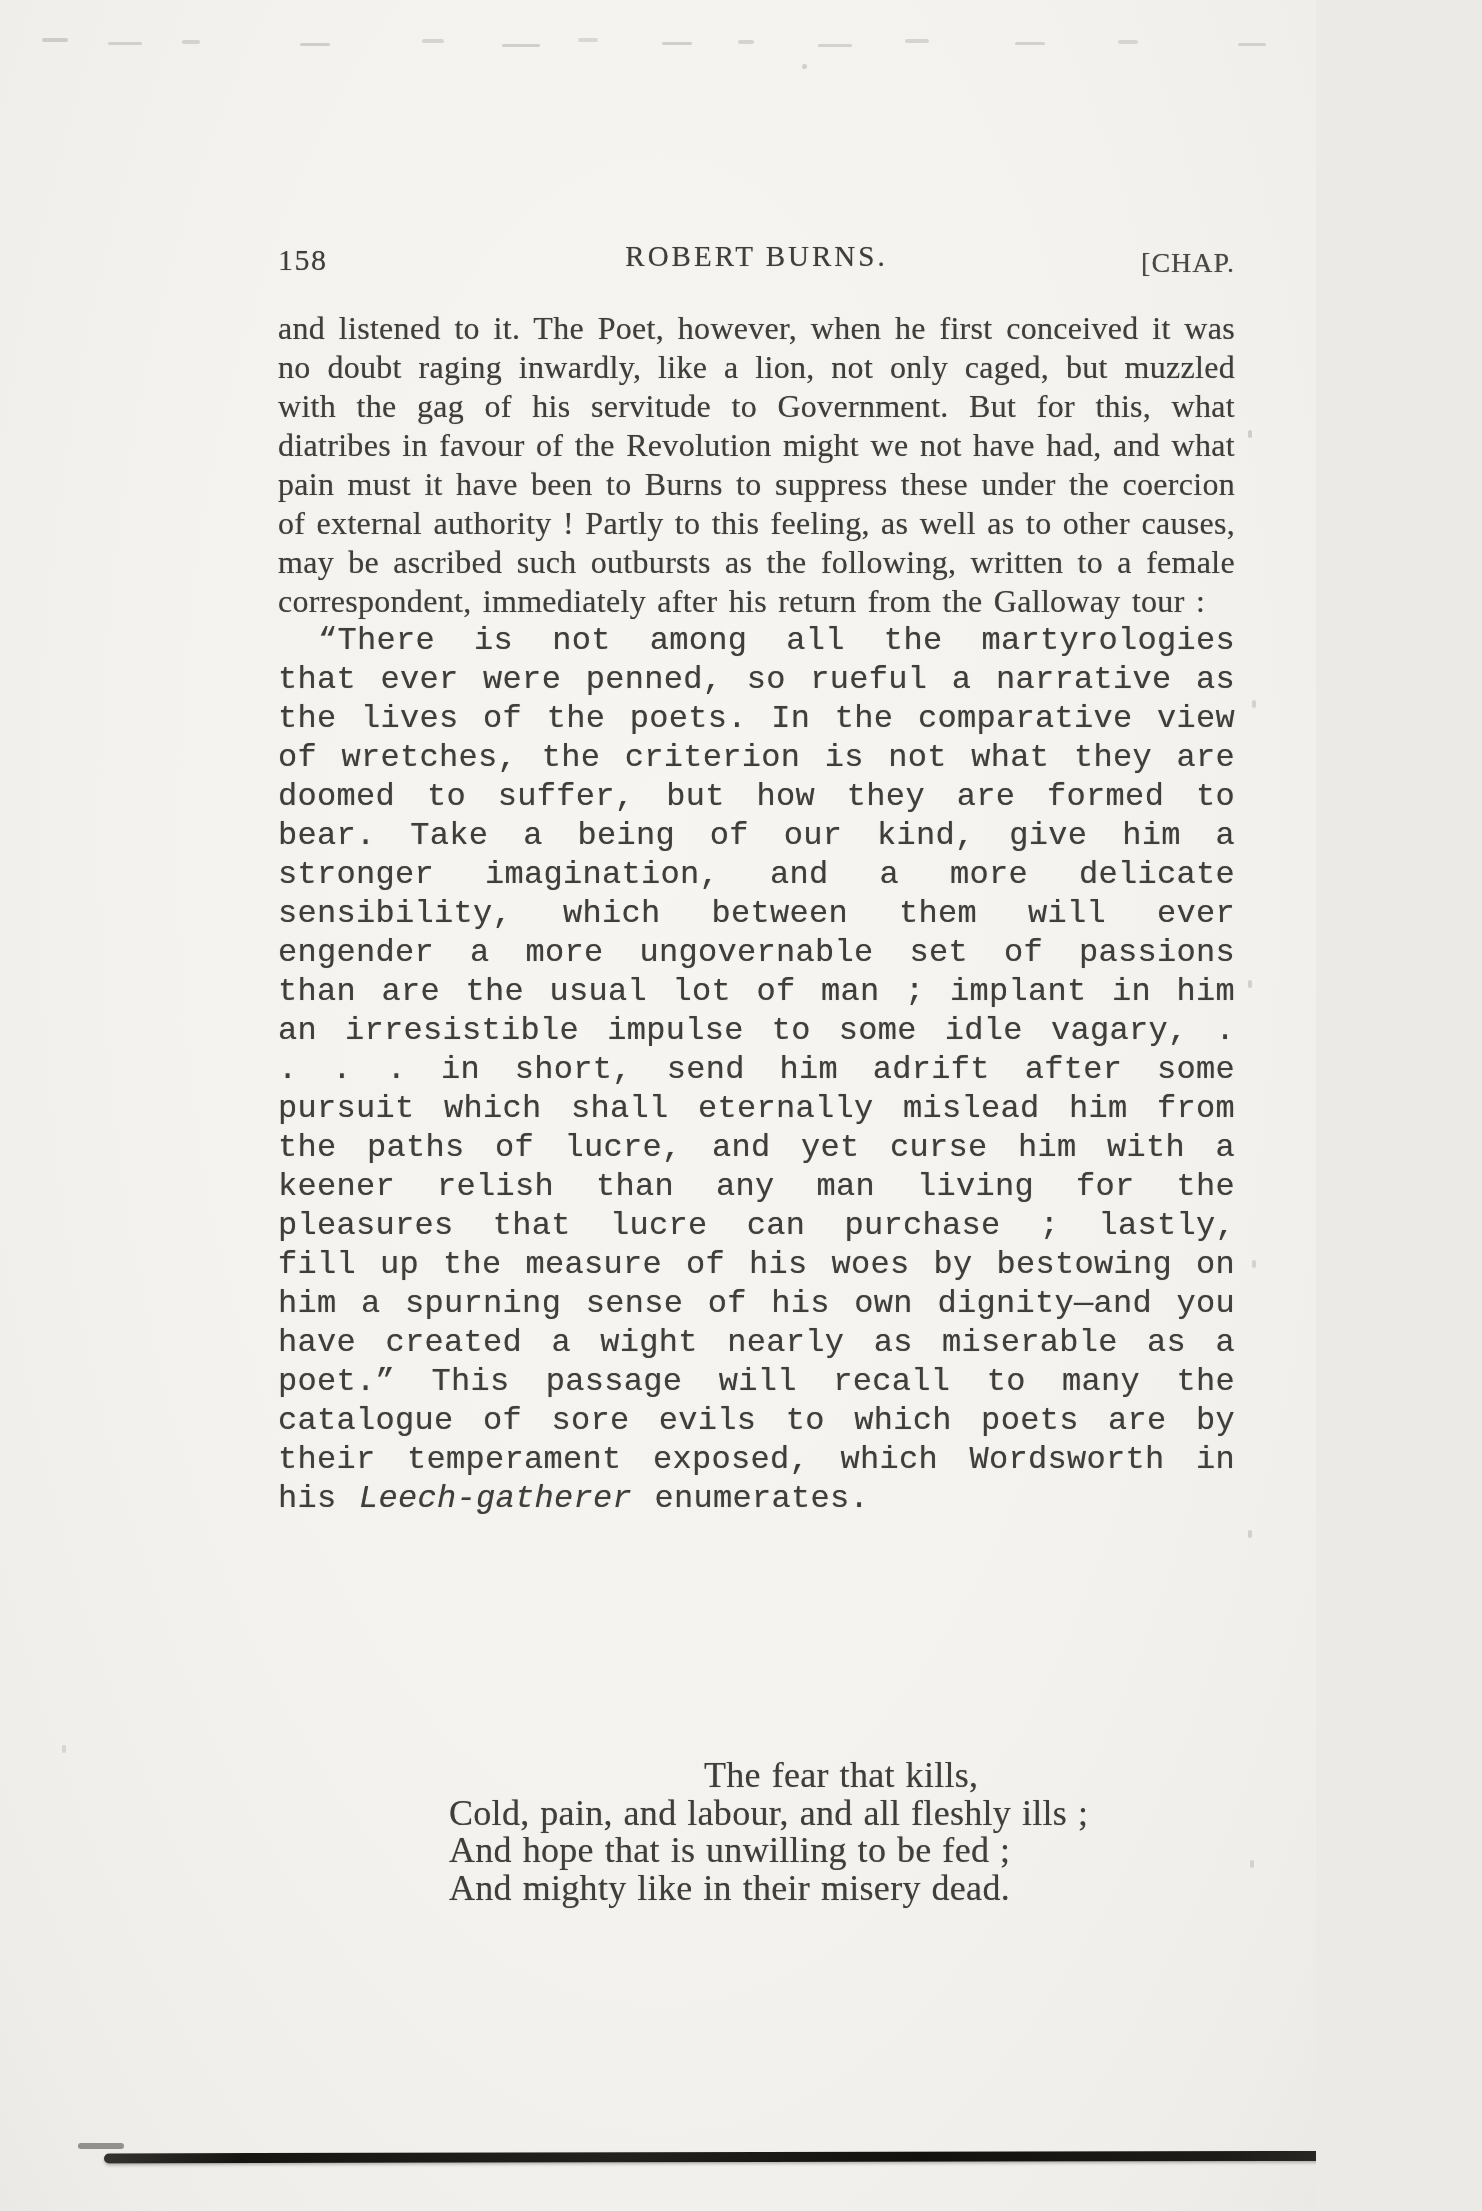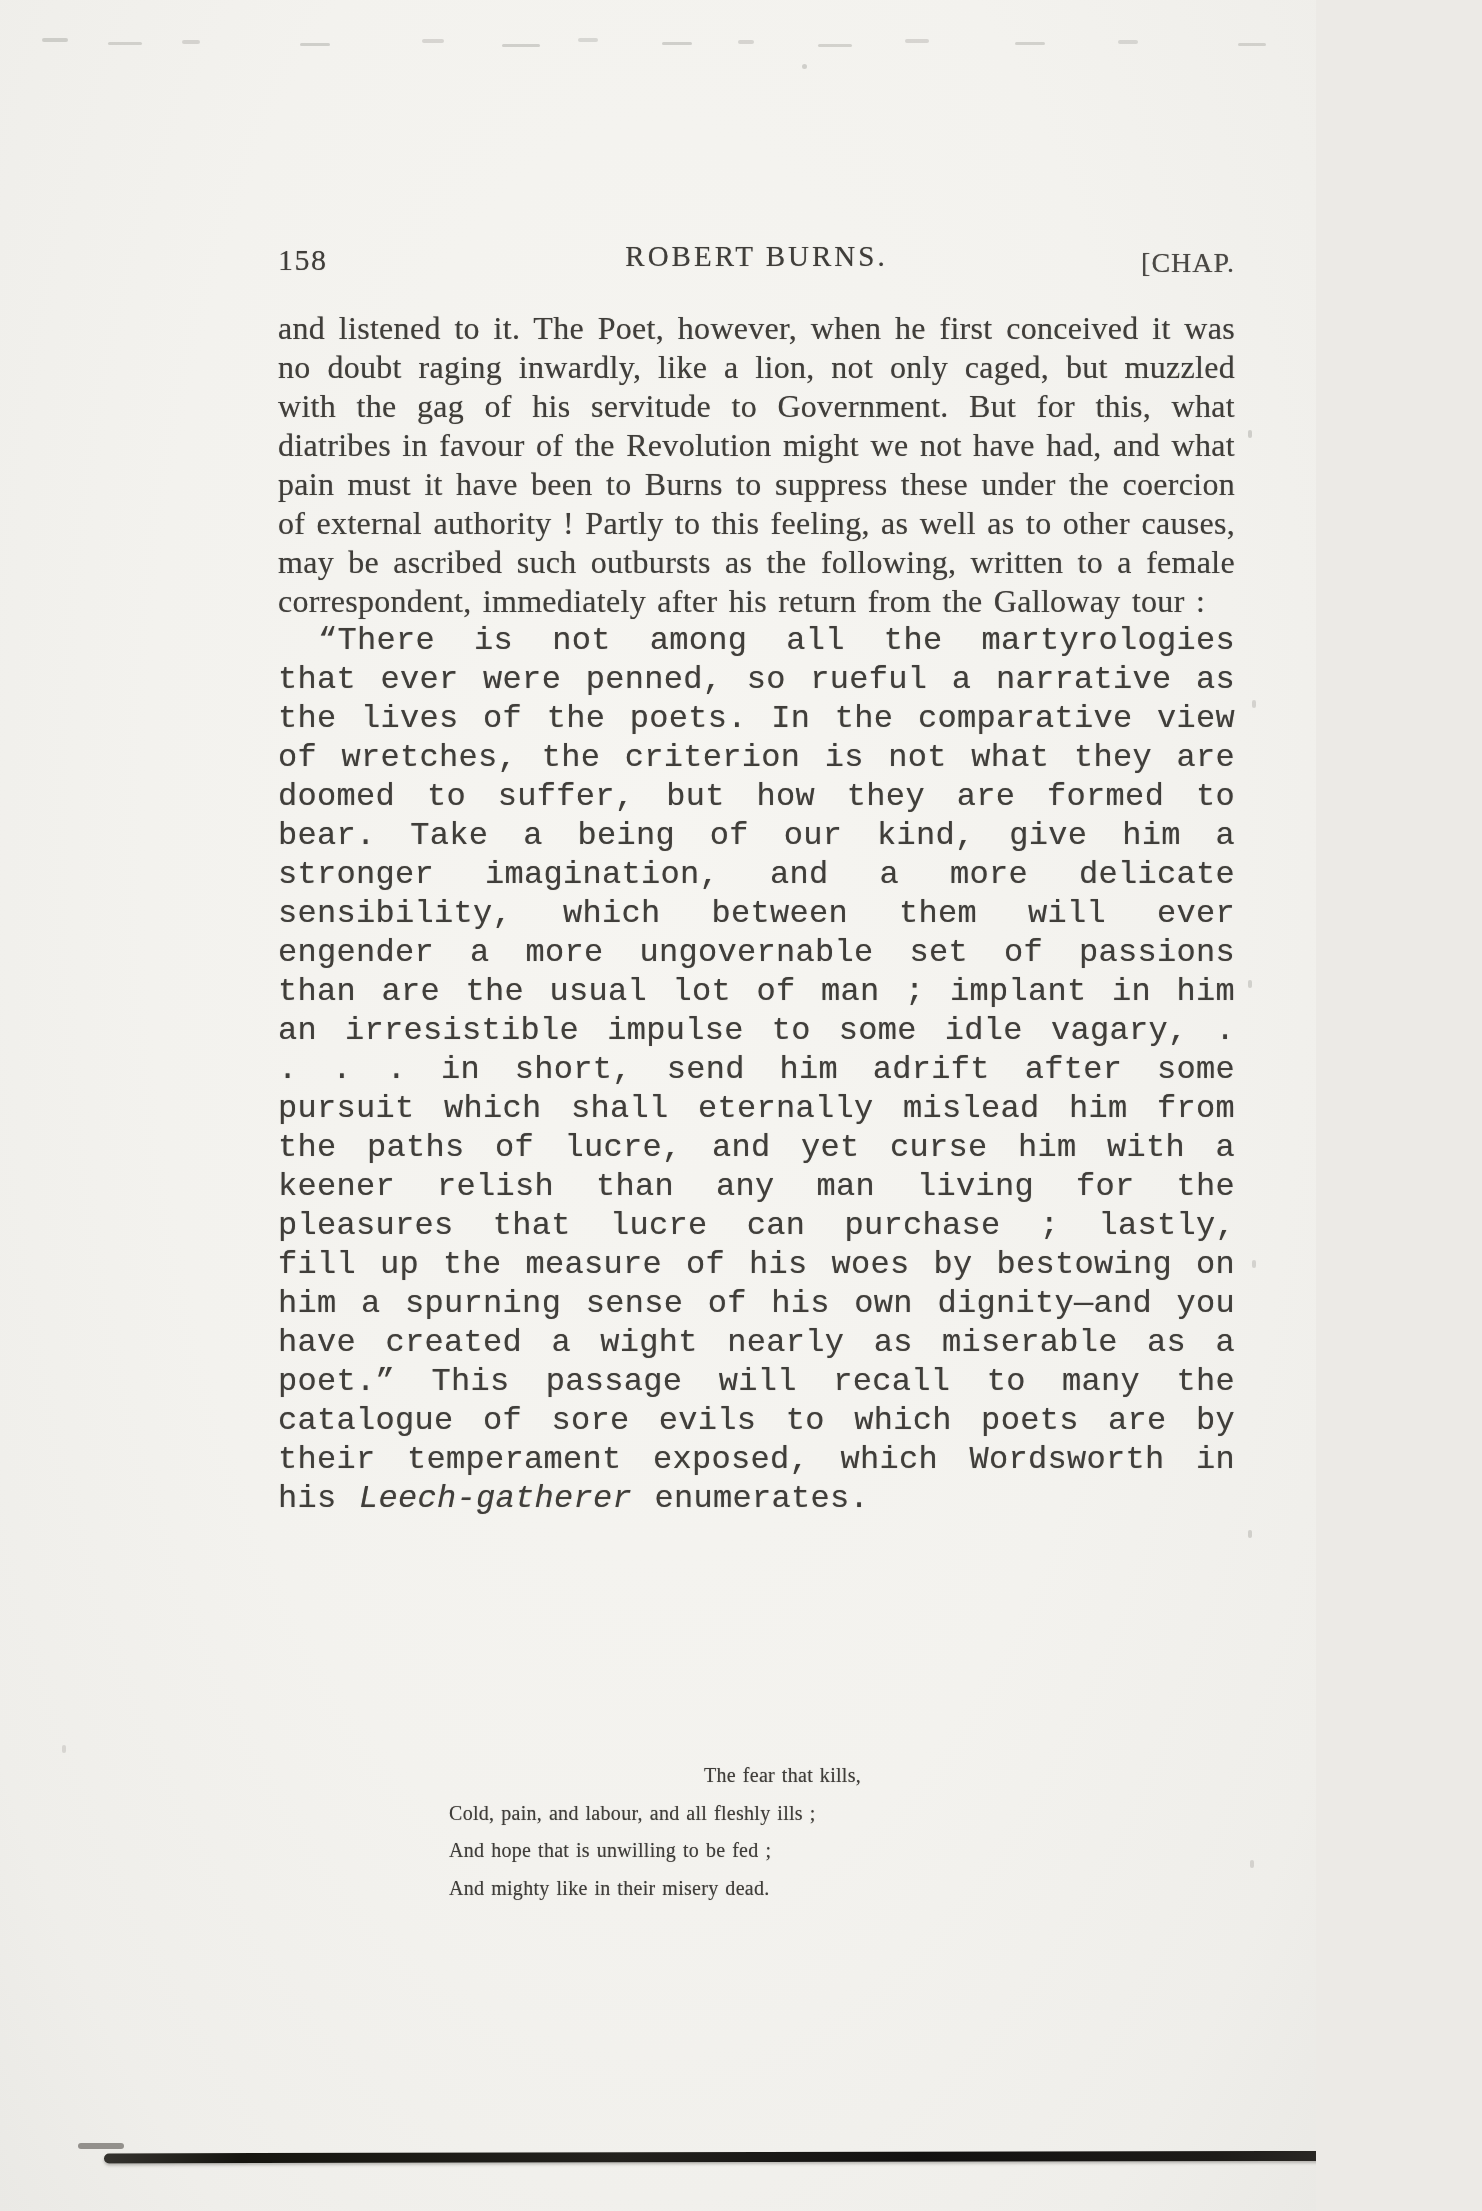--- a/index.html
+++ b/index.html
@@ -72,21 +72,21 @@
     font-family: Liberation Mono, monospace;
   }
   .italic {
     font-style: italic;
   }
   
   .verse {
     position: absolute;
     top: 1757px;
     left: 449px;
-    font-size: 20px;
+    font-size: 36px;
     line-height: 37.5px;
     letter-spacing: 0.3px;
     word-spacing: 1.5px;
   }
   .verse-line {
     white-space: nowrap;
   }
   
   .speck {
     position: absolute;

